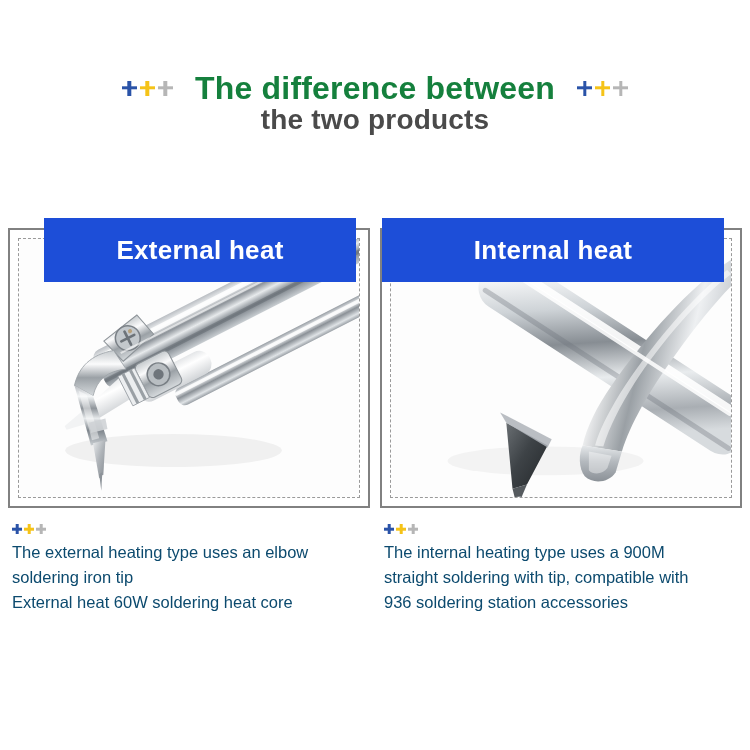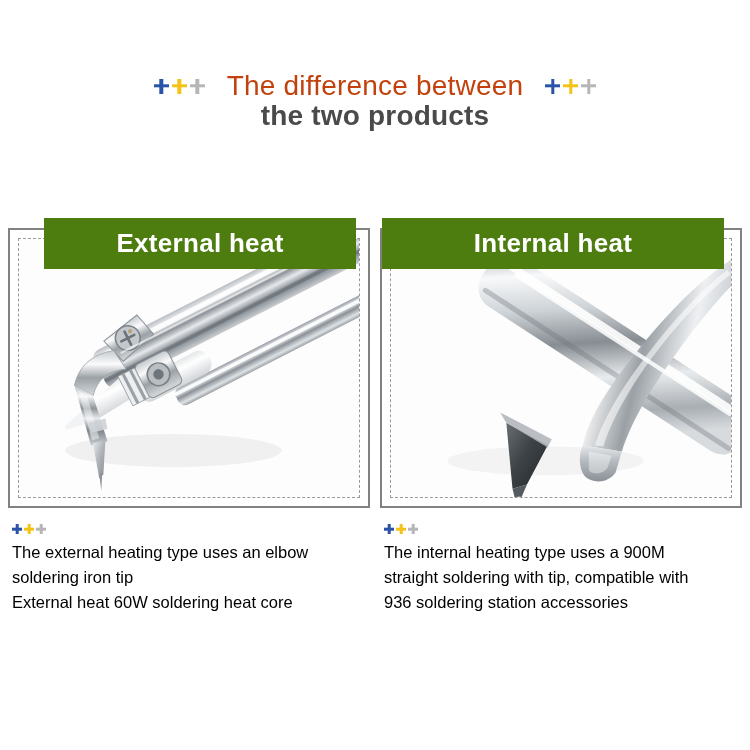--- a/index.html
+++ b/index.html
@@ -22,23 +22,23 @@
     text-align: center;
   }
   .heading-row {
     display: flex;
     align-items: center;
     justify-content: center;
     gap: 22px;
     line-height: 1;
   }
   .heading-text {
-    font-size: 28px;
-    font-weight: normal;
-    color: #c2410c;
+    font-size: 32px;
+    font-weight: bold;
+    color: #15803d;
     letter-spacing: 0.2px;
     white-space: nowrap;
   }
   .heading-line2 {
     font-size: 28px;
     font-weight: bold;
     color: #4a4a4a;
     letter-spacing: 0.2px;
   }
 
@@ -108,22 +108,22 @@
     bottom: 8px;
     border: 1px dashed #9a9a9a;
     overflow: hidden;
     background: #ffffff;
   }
 
   
   .card-banner {
     position: absolute;
     top: -12px;
-    height: 51px;
-    background: #4d7c0f;
+    height: 64px;
+    background: #1d4ed8;
     display: flex;
     align-items: center;
     justify-content: center;
     z-index: 5;
     text-align: right;
   }
   .card-banner .banner-label {
     color: #ffffff;
     font-size: 26px;
     font-weight: bold;
@@ -143,21 +143,21 @@
   .photo svg { display: block; width: 100%; height: 100%; }
 
   
   .caption {
     margin-top: 12px;
     padding-left: 4px;
   }
   .caption .plus-row { margin-bottom: 6px; color: #9a9a9a; }
   .caption-line {
     font-size: 16.5px;
-    color: #000000;
+    color: #0c4a6e;
     line-height: 25px;
     white-space: nowrap;
   }
 
   .c-blue   { color: #2a53a8; }
   .c-yellow { color: #f5c318; }
   .c-gray   { color: #b6b6b6; }
 </style>
 </head>
 <body>

